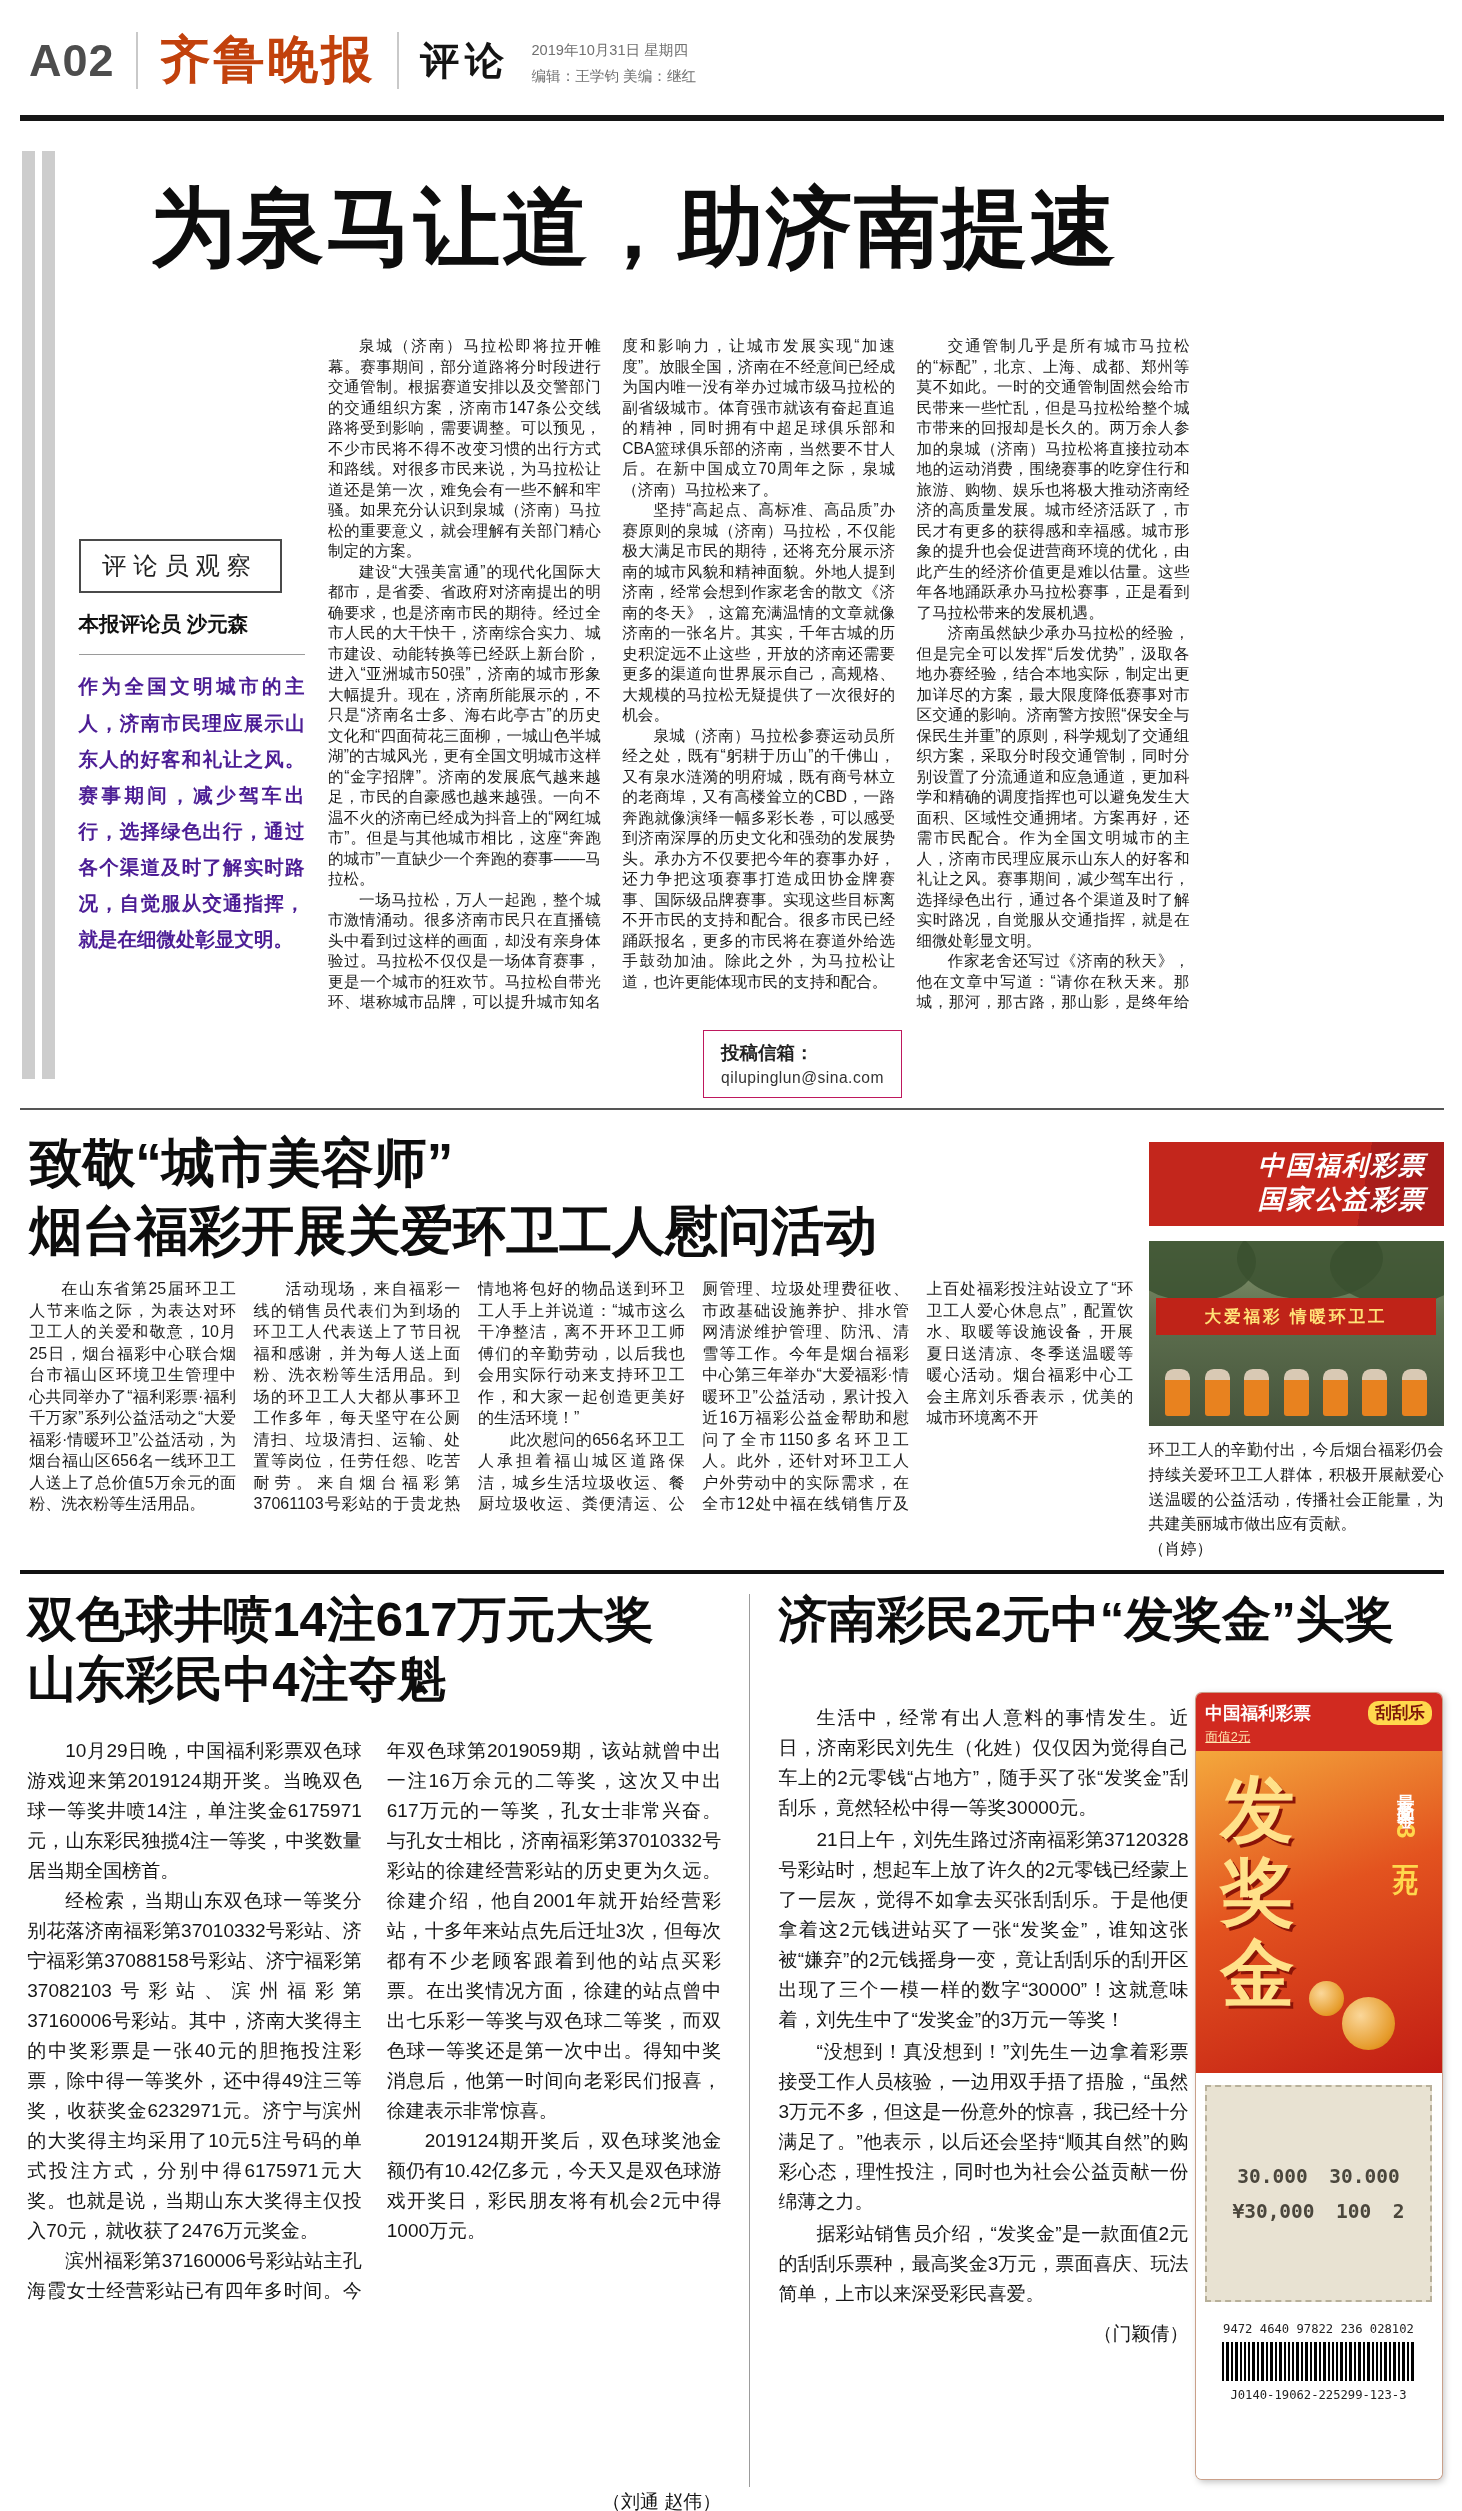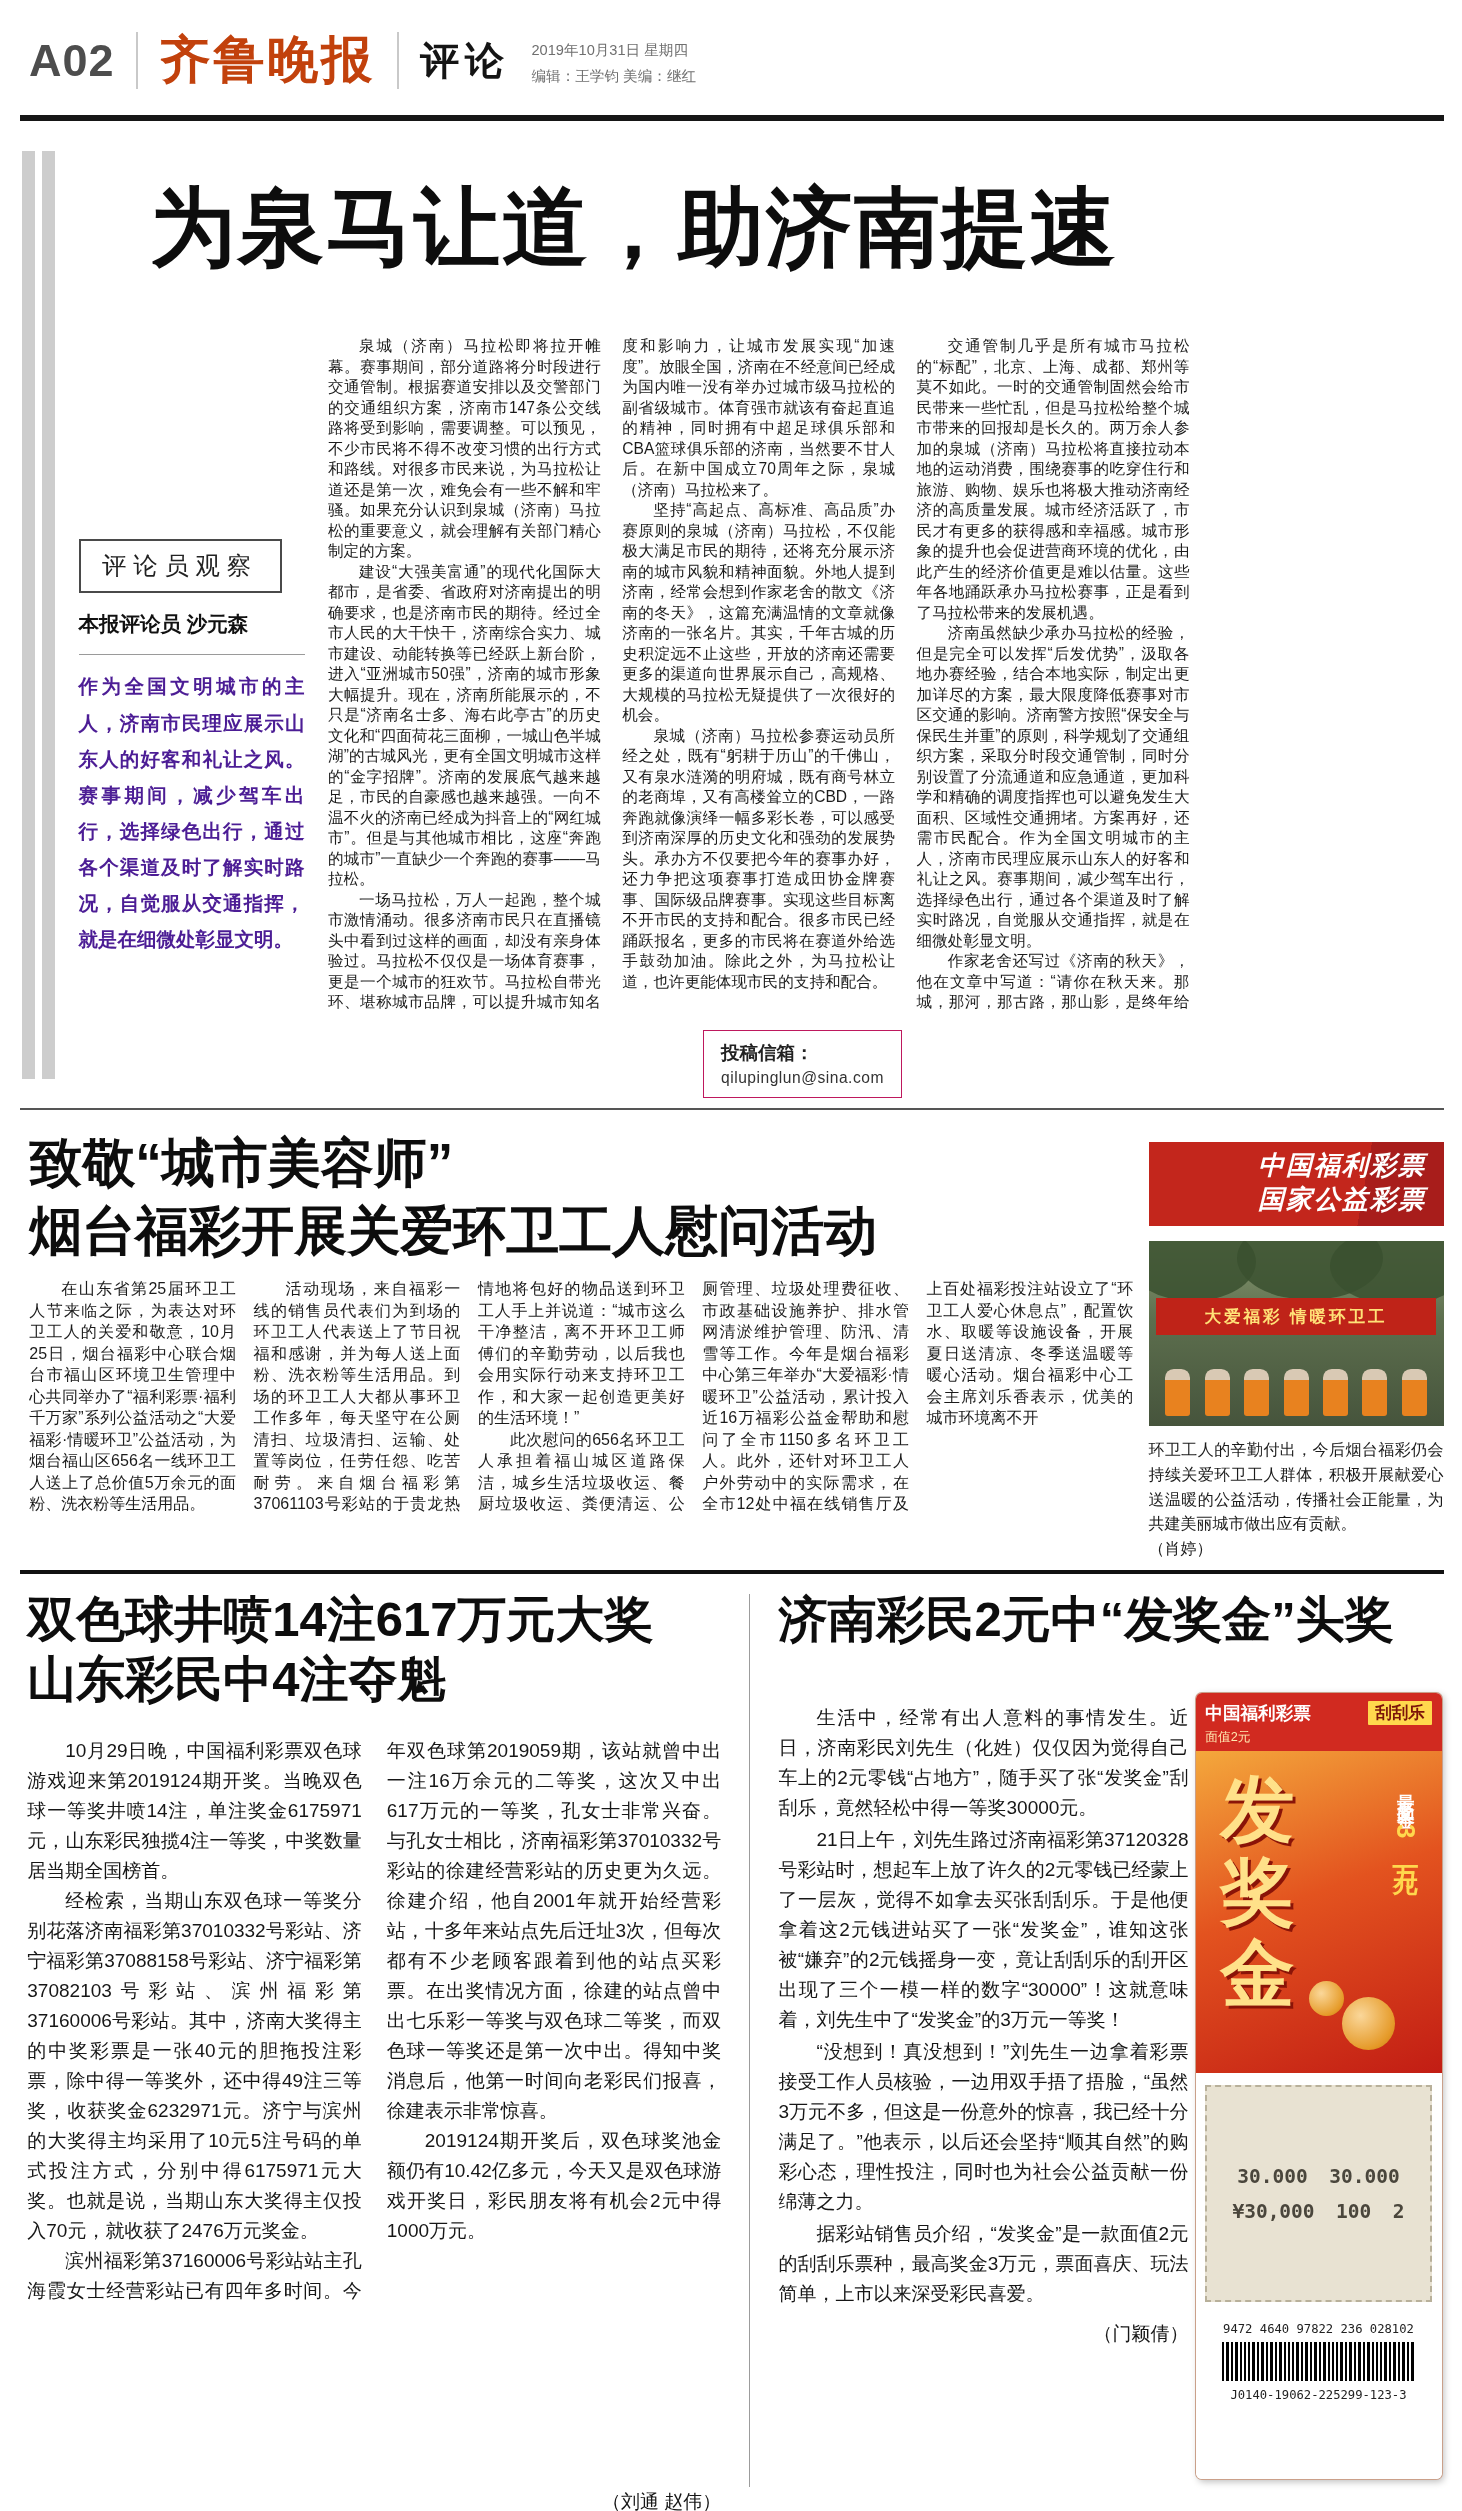--- a/index.html
+++ b/index.html
@@ -83,22 +83,22 @@
     font-size:19px; line-height:30px; text-align:justify; color:#161616; }
   .scratch-text p { margin-bottom:2px; }
 
   
   .ticket { position:absolute; right:2px; top:103px; width:246px; height:786px;
     border-radius:5.9px; overflow:hidden; box-shadow:0 0 0 1px #caa08a, 2px 2.9px 7.8px rgba(0,0,0,.25);
     background:#fff; display:flex; flex-direction:column; }
   .ticket-top { background:#d12a20; padding:7.8px 9.8px 5.9px; flex:none; }
   .ticket-brand-row { display:flex; justify-content:space-between; align-items:center; }
   .ticket-brand { color:#fff; font-size:17.6px; font-weight:bold; }
-  .ticket-type { color:#7c1309; background:#ffd84d; font-size:16.6px; font-weight:bold; padding:1px 6.8px; border-radius:1px; }
-  .ticket-price { color:#ffe9b0; font-size:12.7px; margin-top:3.9px; }
+  .ticket-type { color:#7c1309; background:#ffd84d; font-size:16.6px; font-weight:bold; padding:1px 6.8px; border-radius:10px; }
+  .ticket-price { color:#ffe9b0; font-size:12.7px; margin-top:3.9px;text-decoration:underline; }
   .ticket-main { position:relative; flex:none; height:322px;
     background:linear-gradient(160deg,#f4a83c,#e3531f 45%,#c21d14); }
   .ticket-name { position:absolute; left:25px; top:21.5px; display:flex; flex-direction:column; gap:7.8px;
     font-size:74px; font-weight:900; color:#ffe189; text-shadow:2.9px 2.9px 0 #8a1408; line-height:1; }
   .ticket-max { position:absolute; right:17.6px; top:29px; writing-mode:vertical-rl; letter-spacing:5.9px; }
   .max-label { color:#fff; font-size:17.6px; font-weight:bold; }
   .max-val { color:#ffd84d; font-size:26px; font-weight:900; margin-top:9.8px; }
   .coin { position:absolute; border-radius:50%; background:radial-gradient(circle at 35% 35%,#ffe9a8,#e8a62a 70%,#b97a12); opacity:.9; }
   .c1 { width:53px; height:53px; left:146px; bottom:23.4px; }
   .c2 { width:35px; height:35px; left:113px; bottom:57px; }

